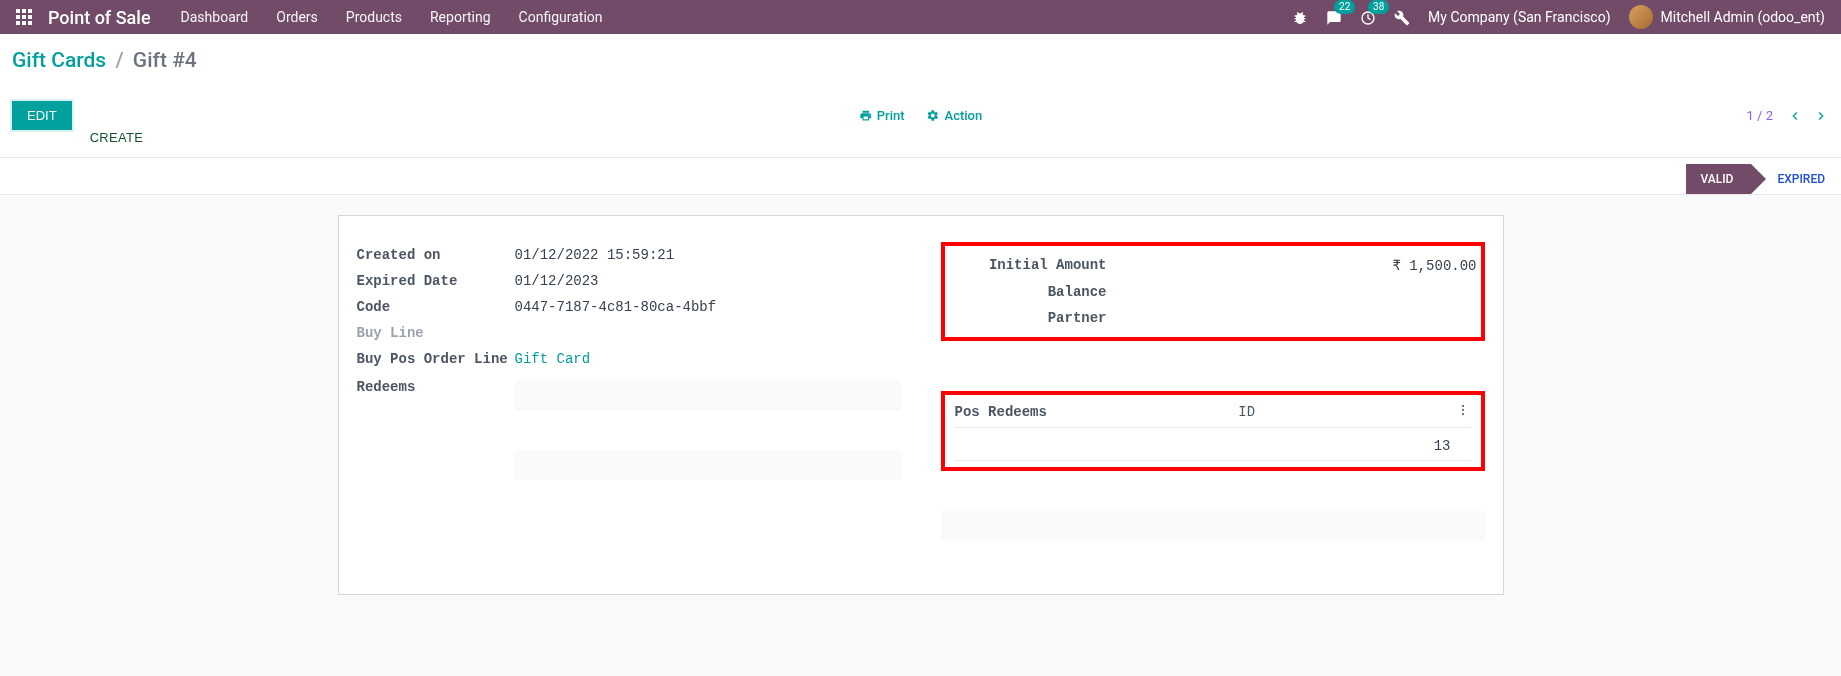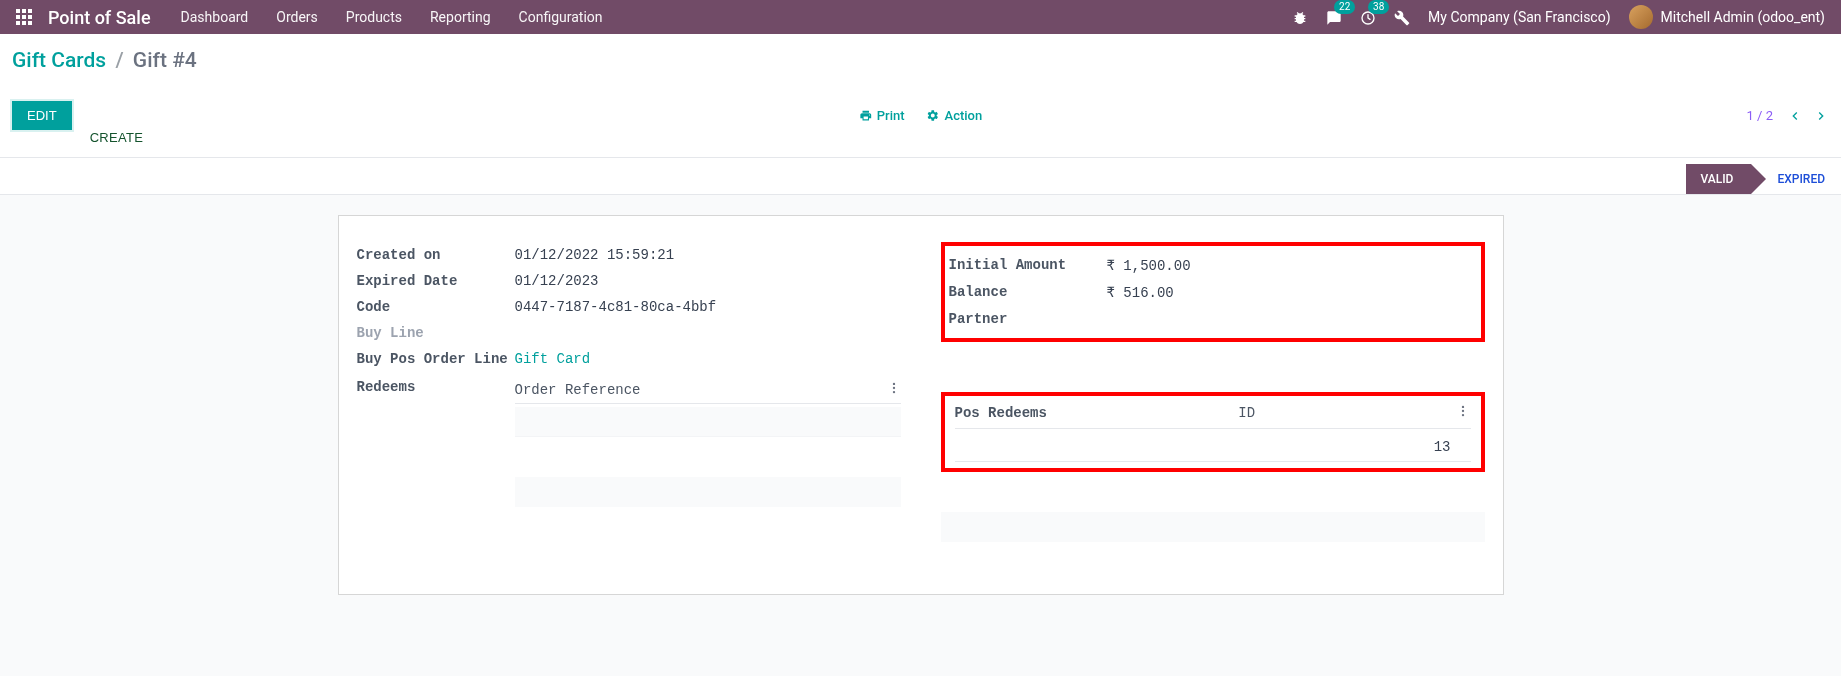--- a/index.html
+++ b/index.html
@@ -51,21 +51,21 @@
   .cols { display: flex; gap: 40px; }
   .col { flex: 1; }
   .field-row { display: flex; padding: 5px 0; }
   .field-label { width: 158px; font-weight: 600; color: #4b5563; font-size: 14px; }
   .field-value { flex: 1; font-size: 14px; color: #374151; }
   .field-label.muted { color: #9ca3af; font-weight: 600; }
   .link-val { color: #00a09d; cursor: pointer; }
 
   
   .hl-box { border: 4px solid #ff0000; }
-  .hl-box-top { padding: 6px 4px; margin-bottom: 20px; }
+  .hl-box-top { padding: 6px 4px; margin-bottom: 20px; text-align: right; }
   .list-header { display: flex; border-bottom: 1px solid #e5e7eb; padding: 4px 0; align-items:center; }
   .list-header .th { font-weight: 500; color: #4b5563; font-size: 14px; }
   .kebab { margin-left: auto; cursor: pointer; color:#6b7280; }
   .kebab svg { width: 14px; height: 14px; fill:#6b7280; }
   .list-row { height: 30px; border-bottom: 1px solid #f3f4f6; background:#f9fafb; margin-top:3px; display:flex; align-items:center; }
   .list-row .td-right { margin-left:auto; padding-right: 20px; font-size:14px; }
 
   .redeems-col { display: flex; }
   .redeems-list { flex: 1; }
 
@@ -202,45 +202,34 @@
           <div class="field-value"></div>
         </div>
         <div class="field-row">
           <div class="field-label">Buy Pos Order Line</div>
           <div class="field-value"><span class="link-val">Gift Card</span></div>
         </div>
 
         <div class="field-row redeems-col">
           <div class="field-label" style="padding-top:2px;">Redeems</div>
           <div class="redeems-list">
-            <div class="list-header">
-              <span class="th">Order Reference</span>
-              <span class="kebab">
-                <svg viewBox="0 0 24 24">
-                    <circle cx="12" cy="5" r="2"></circle>
-                    <circle cx="12" cy="12" r="2"></circle>
-                    <circle cx="12" cy="19" r="2"></circle>
-                  </svg>
-              </span>
-            </div>
             <div class="list-row"></div>
             <div class="spacer-row"></div>
           </div>
         </div>
       </div>
 
       <div class="col">
         <div class="hl-box hl-box-top">
           <div class="field-row">
             <div class="field-label">Initial Amount</div>
             <div class="field-value">₹ 1,500.00</div>
           </div>
           <div class="field-row">
             <div class="field-label">Balance</div>
-            <div class="field-value">₹ 516.00</div>
           </div>
           <div class="field-row">
             <div class="field-label">Partner</div>
           </div>
         </div>
 
         <div style="height:30px"></div>
 
         <div class="hl-box hl-pos">
           <div class="pos-header">

